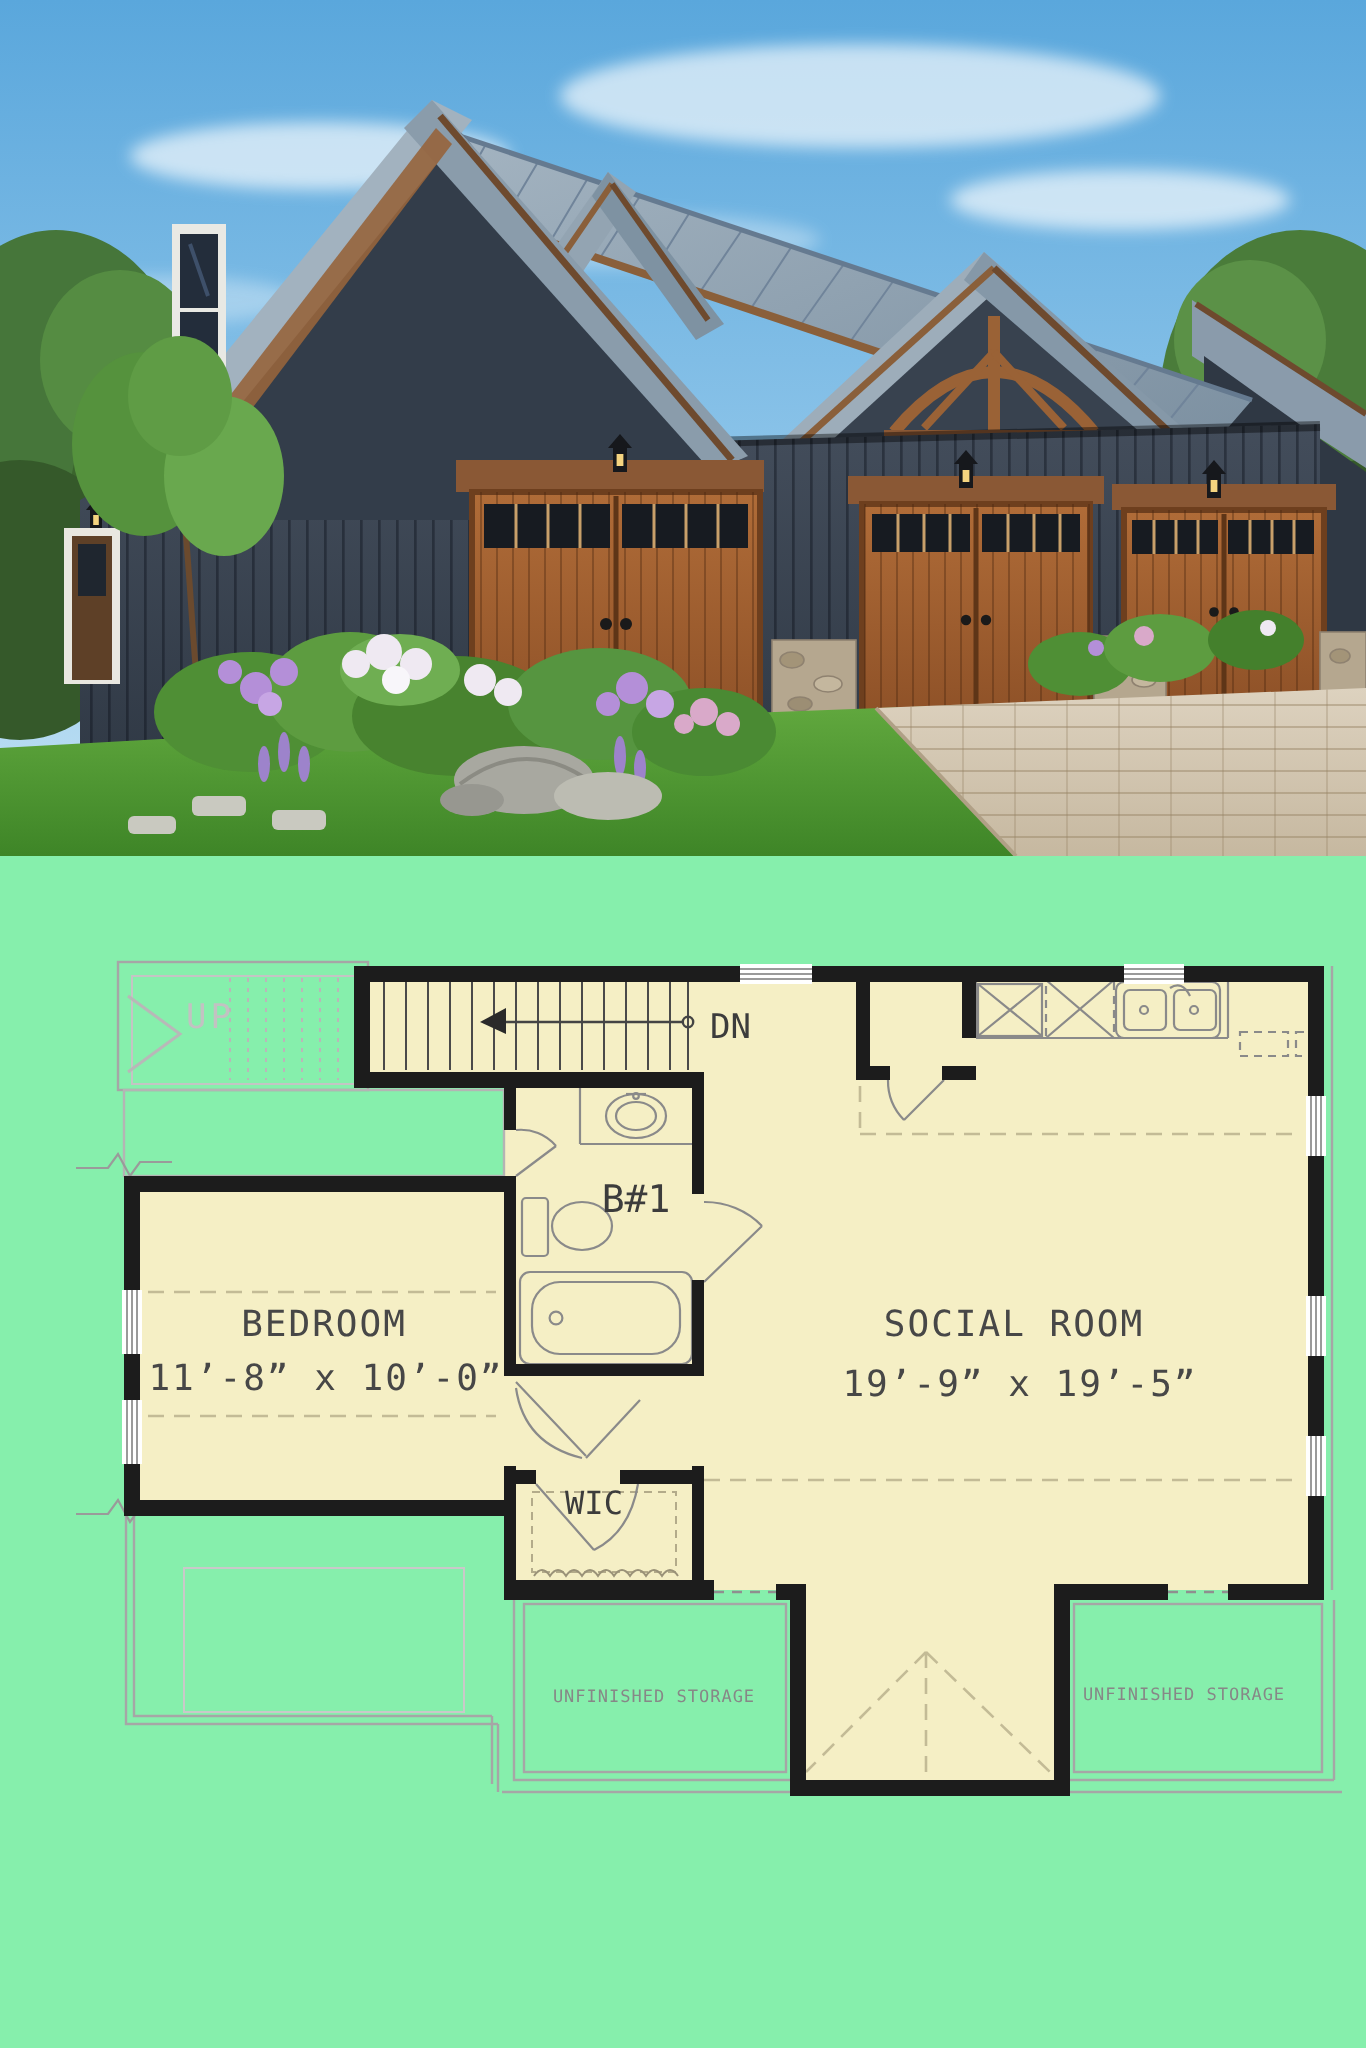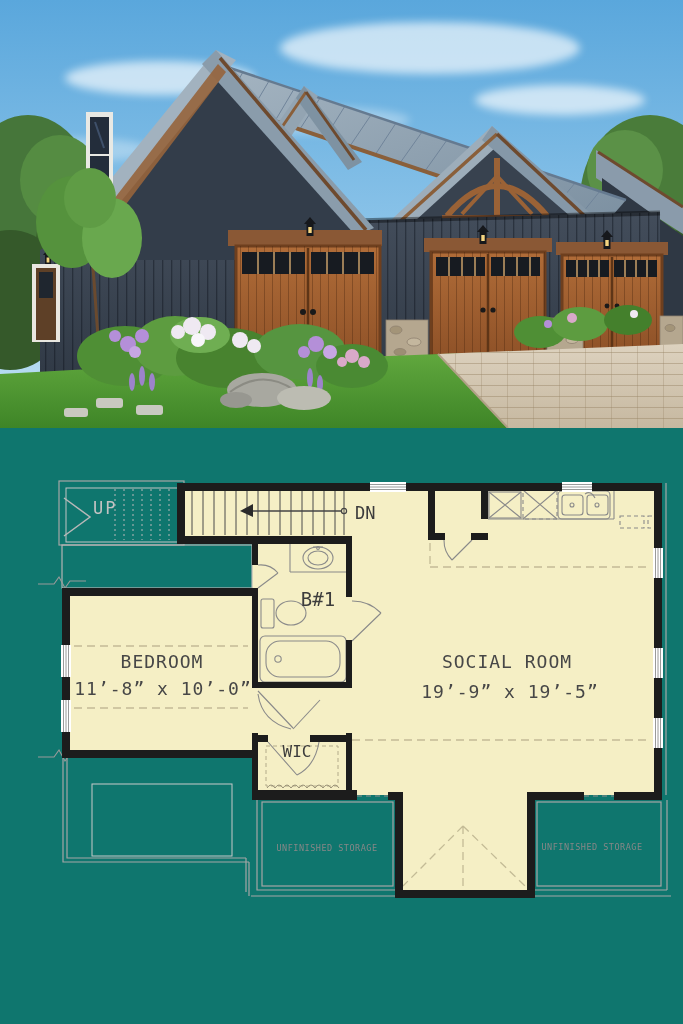--- a/index.html
+++ b/index.html
@@ -1,16 +1,16 @@
 <!DOCTYPE html>
 <html><head>
 <meta charset="utf-8">
 <style>
   html,body{margin:0;padding:0;background:#ffffff;}
-  .canvas{position:relative;width:683px;height:1024px;background:#0f766e;overflow:hidden;
+  .canvas{position:relative;width:683px;height:1024px;background:#86efac;overflow:hidden;
           font-family:"DejaVu Sans Mono", monospace;}
   svg{display:block;}
   text{font-family:"DejaVu Sans Mono", monospace;}
   .plan-label{fill:#474747;letter-spacing:1px;}
   .plan-label-small{fill:#878787;letter-spacing:.5px;}
   .faint{fill:#c2c2c2;letter-spacing:2px;}
 </style>
 </head>
 <body>
 

